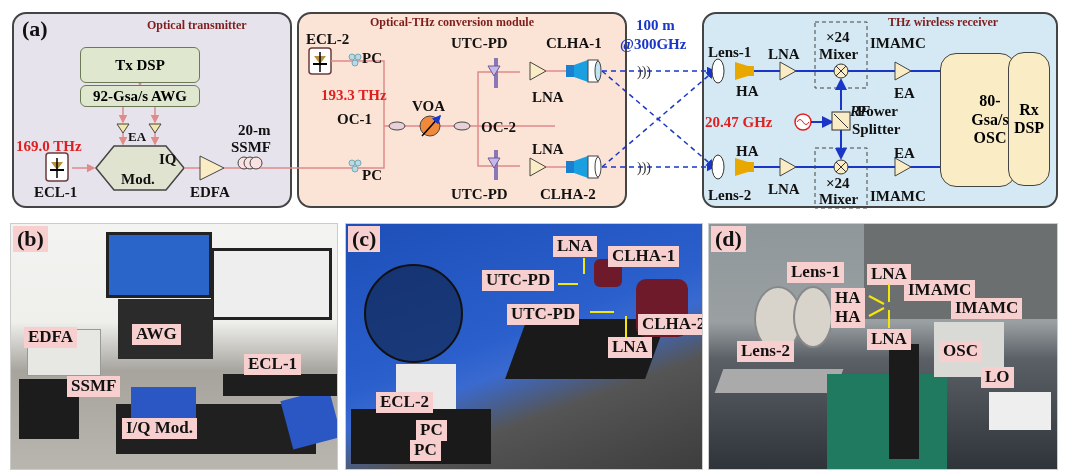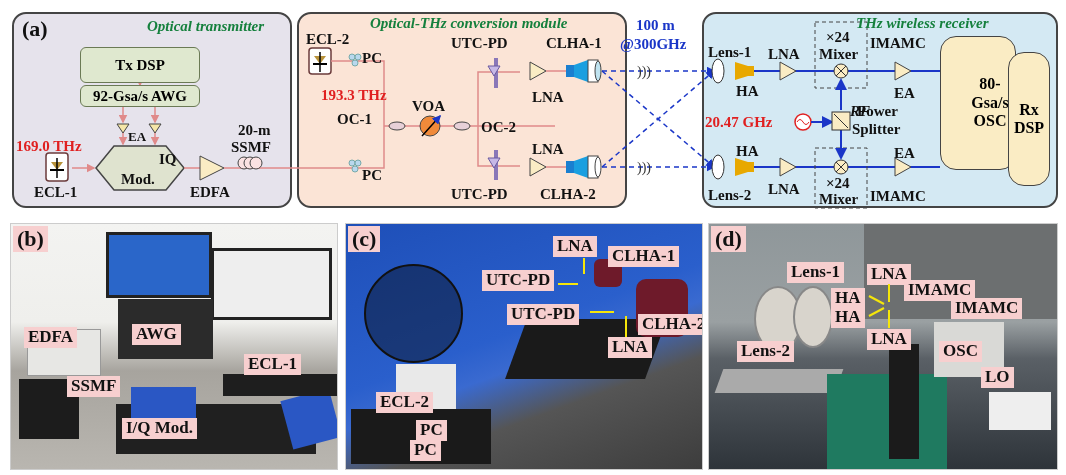--- a/index.html
+++ b/index.html
@@ -1,21 +1,21 @@
 <!DOCTYPE html>
 <html><head>
 <meta charset="utf-8">
 <style>
   html,body{margin:0;padding:0;background:#fff;}
   body{width:1066px;height:475px;position:relative;overflow:hidden;font-family:"Liberation Serif",serif;}
   .panel{position:absolute;border:2px solid #444;border-radius:14px;box-sizing:border-box;}
   .lbl{position:absolute;font-weight:bold;font-size:15px;color:#111;white-space:nowrap;line-height:1;}
   .red{color:#e02020;}
   .blue{color:#1a36c8;}
-  .title{position:absolute;font-weight:bold;font-style:italic;font-size:15px;color:#15803d;white-space:nowrap;}
+  .title{position:absolute;font-weight:bold;font-size:12px;color:#7f1d1d;white-space:nowrap;}
   .box{position:absolute;background:#dfe8cf;border:1.5px solid #6b7a55;border-radius:6px;box-sizing:border-box;display:flex;align-items:center;justify-content:center;font-weight:bold;font-size:15px;}
   .rbox{position:absolute;background:#faecc4;border:1.5px solid #444;border-radius:16px;box-sizing:border-box;display:flex;align-items:center;justify-content:center;text-align:center;font-weight:bold;font-size:16px;line-height:1.15;}
   svg.ov{position:absolute;left:0;top:0;}
   .photo{position:absolute;overflow:hidden;border:1px solid #ccc;box-sizing:border-box;}
   .tag{position:absolute;background:#f7cfcf;font-weight:bold;font-size:17px;padding:1px 4px;white-space:nowrap;color:#111;line-height:1.1;}
 </style>
 </head>
 <body>
 
 <div class="panel" style="left:12px;top:12px;width:280px;height:196px;background:#e6e3ec;"></div>
@@ -178,40 +178,40 @@
 <div class="lbl" style="left:451px;top:36px;">UTC-PD</div>
 <div class="lbl" style="left:451px;top:187px;">UTC-PD</div>
 <div class="lbl" style="left:532px;top:90px;">LNA</div>
 <div class="lbl" style="left:532px;top:142px;">LNA</div>
 <div class="lbl" style="left:546px;top:36px;">CLHA-1</div>
 <div class="lbl" style="left:540px;top:187px;">CLHA-2</div>
 
 <div class="lbl blue" style="left:636px;top:18px;">100 m</div>
 <div class="lbl blue" style="left:620px;top:37px;">@300GHz</div>
 
-<div class="title" style="left:856px;top:15px;">THz wireless receiver</div>
+<div class="title" style="left:888px;top:15px;">THz wireless receiver</div>
 <div class="lbl" style="left:708px;top:45px;">Lens-1</div>
 <div class="lbl" style="left:708px;top:188px;">Lens-2</div>
 <div class="lbl" style="left:736px;top:84px;">HA</div>
 <div class="lbl" style="left:736px;top:144px;">HA</div>
 <div class="lbl" style="left:768px;top:47px;">LNA</div>
 <div class="lbl" style="left:768px;top:182px;">LNA</div>
 <div class="lbl" style="left:826px;top:30px;">×24</div>
 <div class="lbl" style="left:819px;top:47px;">Mixer</div>
 <div class="lbl" style="left:826px;top:176px;">×24</div>
 <div class="lbl" style="left:819px;top:192px;">Mixer</div>
 <div class="lbl" style="left:870px;top:36px;">IMAMC</div>
 <div class="lbl" style="left:870px;top:189px;">IMAMC</div>
 <div class="lbl" style="left:894px;top:86px;">EA</div>
 <div class="lbl" style="left:894px;top:146px;">EA</div>
 <div class="lbl red" style="left:705px;top:115px;">20.47 GHz</div>
 <div class="lbl" style="left:850px;top:104px;font-style:italic;">RF</div>
 <div class="lbl" style="left:857px;top:104px;">Power</div>
 <div class="lbl" style="left:852px;top:122px;">Splitter</div>
-<div class="rbox" style="left:940px;top:36px;width:76px;height:134px;padding-left:24px;">
+<div class="rbox" style="left:940px;top:53px;width:76px;height:134px;padding-left:24px;">
   <div>
       <div>80-</div>
       <div>Gsa/s</div>
       <div>OSC</div>
     </div>
 </div>
 <div class="rbox" style="left:1008px;top:52px;width:42px;height:134px;">
   <div>
       <div>Rx</div>
       <div>DSP</div>

